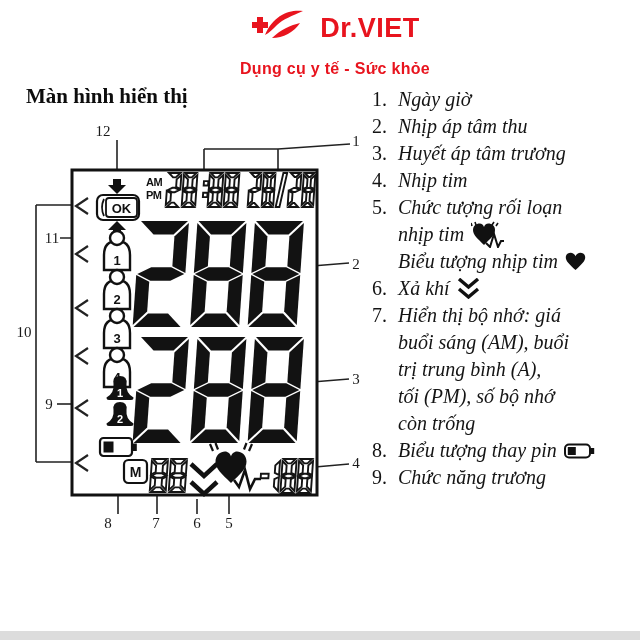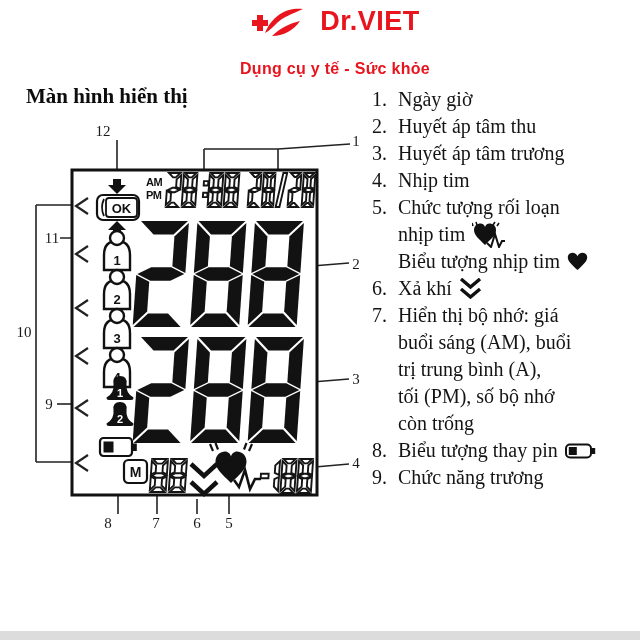--- a/index.html
+++ b/index.html
@@ -2,42 +2,42 @@
 <html><head>
 <meta charset="utf-8">
 <style>
   * { margin:0; padding:0; box-sizing:border-box; }
   html,body { width:640px; height:640px; }
   body { background:#fff; font-family:"Liberation Serif", serif; color:#141414; position:relative; overflow:hidden; }
   .page { position:absolute; inset:0; width:640px; height:640px; background:#fff; }
 
   
   .brand-header { position:absolute; left:168px; top:6px; width:334px; text-align:center; }
-  .logo-row { display:flex; align-items:flex-start; justify-content:center; gap:16px; height:38px; }
+  .logo-row { display:flex; align-items:flex-end; justify-content:center; gap:16px; height:38px; }
   .logo-icon svg { display:block; }
   .logo-text { font-family:"Liberation Sans", sans-serif; font-weight:bold; font-size:27px; letter-spacing:0.5px; }
   .tagline { font-family:"Liberation Sans", sans-serif; font-weight:bold; font-size:16px; margin-top:16px; letter-spacing:0.3px; }
 
   .sec-title { position:absolute; left:26px; top:84px; font-size:21px; font-weight:bold; color:#0d0d0d; }
 
   #lcd-svg { position:absolute; left:0; top:0; }
 
   .co { font-family:"Liberation Serif", serif; font-size:15px; fill:#1a1a1a; }
   .okt { font-family:"Liberation Sans", sans-serif; font-weight:bold; font-size:13px; fill:#111; }
   .ampm { font-family:"Liberation Sans", sans-serif; font-weight:bold; font-size:11px; fill:#111; letter-spacing:-0.5px; }
   .mlab { font-family:"Liberation Sans", sans-serif; font-weight:bold; font-size:14px; fill:#111; }
   .unum { font-family:"Liberation Sans", sans-serif; font-weight:bold; font-size:13px; fill:#111; }
   .bnum { font-family:"Liberation Sans", sans-serif; font-weight:bold; font-size:11px; fill:#fff; }
 
   
   .legend { position:absolute; left:372px; top:86px; width:266px; }
   .lg-item { display:flex; }
   .lg-num { width:26px; flex:0 0 26px; font-size:20px; line-height:27px; }
   .lg-lines { flex:1; }
-  .lg-line { font-size:20px; line-height:27px; display:flex; align-items:center; white-space:nowrap; }
+  .lg-line { font-size:20px; line-height:27px; display:flex; align-items:center; white-space:nowrap;font-style:italic; }
   .lg-line .ic { display:inline-flex; margin-left:7px; align-items:center; }
   .bottom-strip { position:absolute; left:0; bottom:0; width:640px; height:9px; background:#dcdcdc; }
 </style>
 </head>
 <body>
 
 <div class="page">
 
   <div class="brand-header">
     <div class="logo-row">
@@ -355,21 +355,21 @@
         <div class="lg-lines">
           <div class="lg-line">
             <span>Ngày giờ</span>
           </div>
         </div>
       </div>
       <div class="lg-item">
         <span class="lg-num">2.</span>
         <div class="lg-lines">
           <div class="lg-line">
-            <span>Huyết áp tâm thu</span>
+            <span>Nhịp áp tâm thu</span>
           </div>
         </div>
       </div>
       <div class="lg-item">
         <span class="lg-num">3.</span>
         <div class="lg-lines">
           <div class="lg-line">
             <span>Huyết áp tâm trương</span>
           </div>
         </div>

